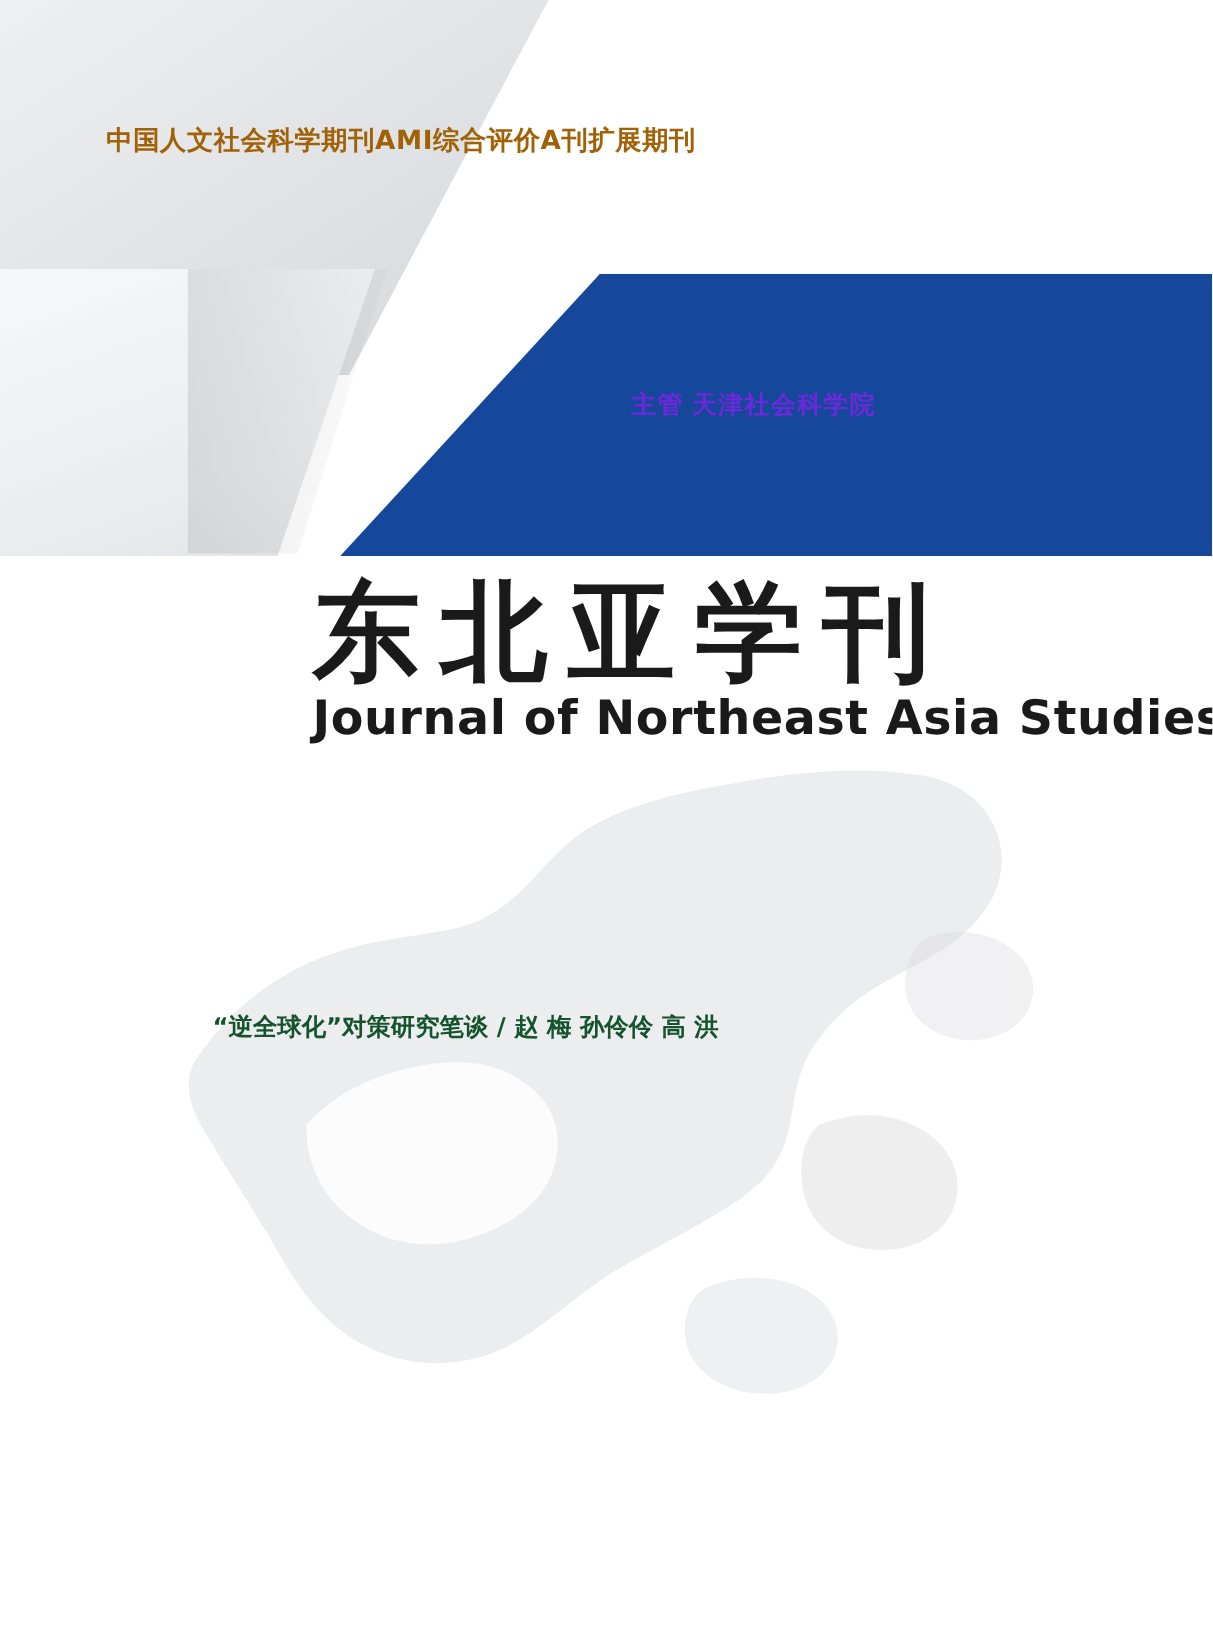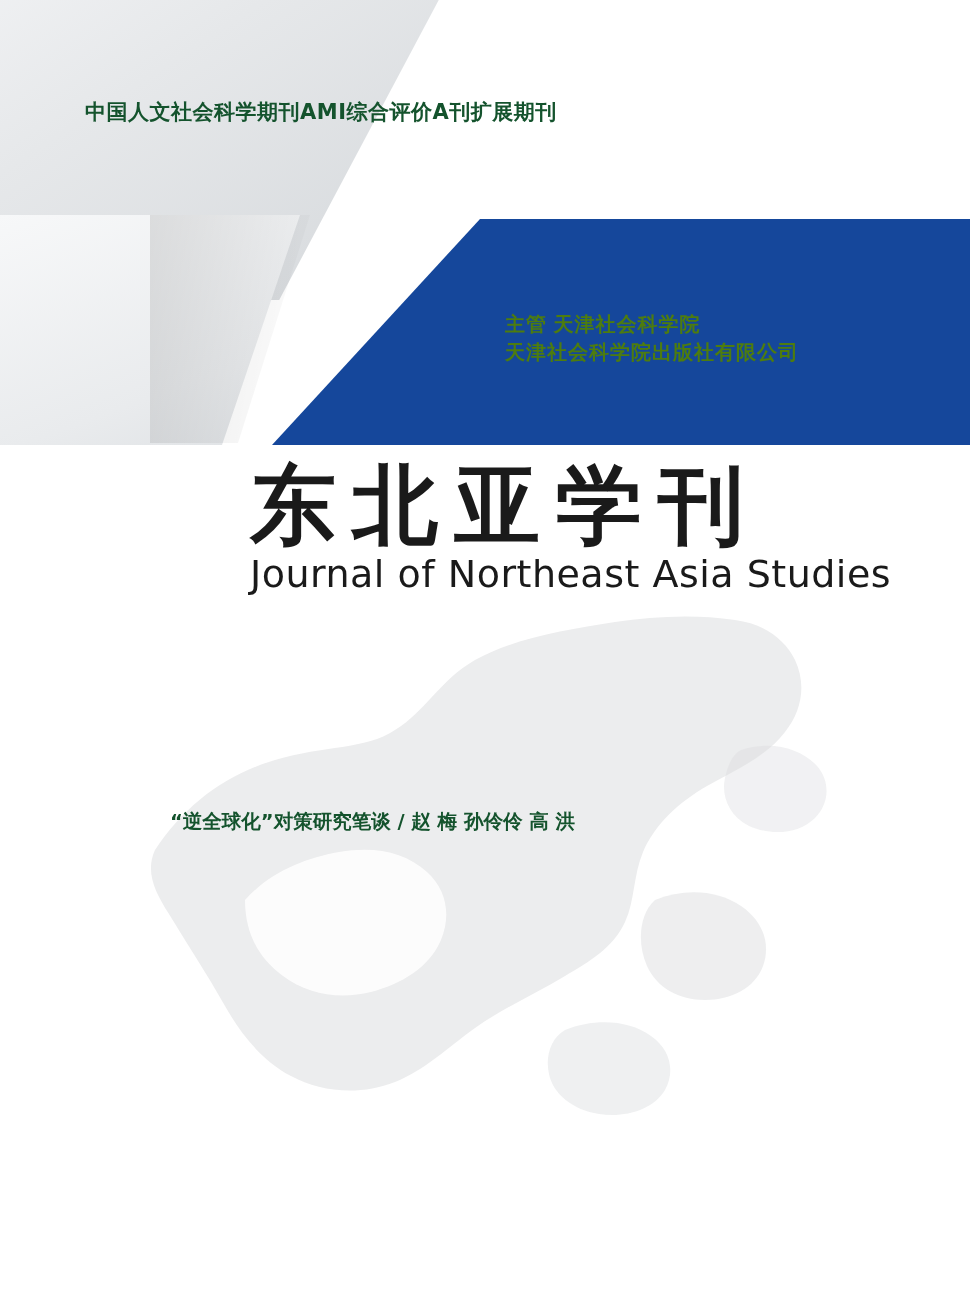--- a/index.html
+++ b/index.html
@@ -66,21 +66,21 @@
     width: 698px;
     height: 226px;
     background: #15479b;
     clip-path: polygon(208px 0, 100% 0, 100% 100%, 0 100%);
   }
   .banner-text {
     position: absolute;
     left: 505px;
     top: 310px;
     width: 440px;
-    color: #4d7c0f;
+    color: #6d28d9;
     font-size: 20px;
     font-weight: bold;
     line-height: 28px;
     letter-spacing: 1px;
   }
   .banner-text div { white-space: nowrap; }
 
   
   .map {
     position: absolute;
@@ -104,21 +104,21 @@
     letter-spacing: 16px;
     white-space: nowrap;
   }
   .title-en {
     position: absolute;
     left: 250px;
     top: 552px;
     width: 680px;
     font-family: "DejaVu Sans", sans-serif;
     font-size: 38px;
-    font-weight: normal;
+    font-weight: bold;
     color: #1a1a1a;
     letter-spacing: 0.5px;
     white-space: nowrap;
   }
 
   
   .contents {
     position: absolute;
     left: 170px;
     top: 805px;
@@ -143,41 +143,40 @@
   }
 
   
   .ami {
     position: absolute;
     left: 85px;
     top: 98px;
     font-family: "DejaVu Sans", sans-serif;
     font-size: 21px;
     font-weight: bold;
-    color: #14532d;
+    color: #a16207;
     letter-spacing: 0.5px;
     white-space: nowrap;
   }
 </style>
 </head>
 <body>
 
 <div class="cover">
 
   <div class="fold-b"></div>
   <div class="fold-a"></div>
   <div class="fold-c"></div>
   <div class="fold-shadow"></div>
 
   <div class="ami">中国人文社会科学期刊AMI综合评价A刊扩展期刊</div>
 
   <div class="banner"></div>
   <div class="banner-text">
     <div>主管  天津社会科学院</div>
-    <div>天津社会科学院出版社有限公司</div>
   </div>
 
   <svg class="map" viewBox="0 0 790 560">
     <g fill="#b9bcc0">
       <path d="M60,250 C90,205 130,175 180,160 C230,145 270,150 300,130 C330,112 345,80 380,60
                C420,38 470,30 520,22 C560,16 600,14 640,20 C670,24 690,40 700,60
                C712,86 706,112 690,132 C670,158 640,170 612,186 C584,202 560,224 548,252
                C538,276 540,300 530,322 C518,348 494,362 470,376 C440,394 408,408 380,428
                C352,448 330,470 300,482 C264,496 226,492 196,476 C166,460 146,434 130,406
                C112,374 92,344 74,314 C60,292 50,272 60,250 Z" opacity="0.55"></path>

